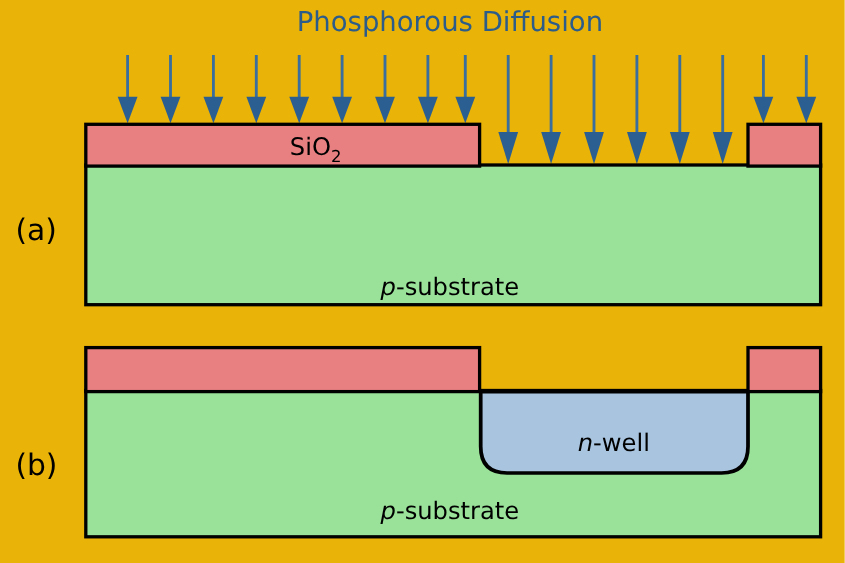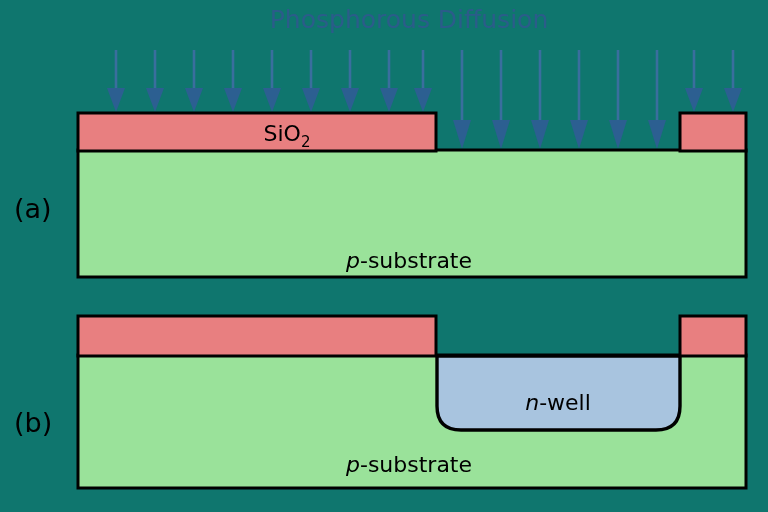--- a/index.html
+++ b/index.html
@@ -4,21 +4,21 @@
 <style>
   html, body {
     margin: 0;
     padding: 0;
     background: #ffffff;
   }
   #stage {
     position: relative;
     width: 768px;
     height: 512px;
-    background: #0f766e;
+    background: #eab308;
     font-family: "DejaVu Sans", "Liberation Sans", sans-serif;
     overflow: hidden;
   }
   #diagram-svg {
     position: absolute;
     left: 0;
     top: 0;
     width: 768px;
     height: 512px;
     display: block;

